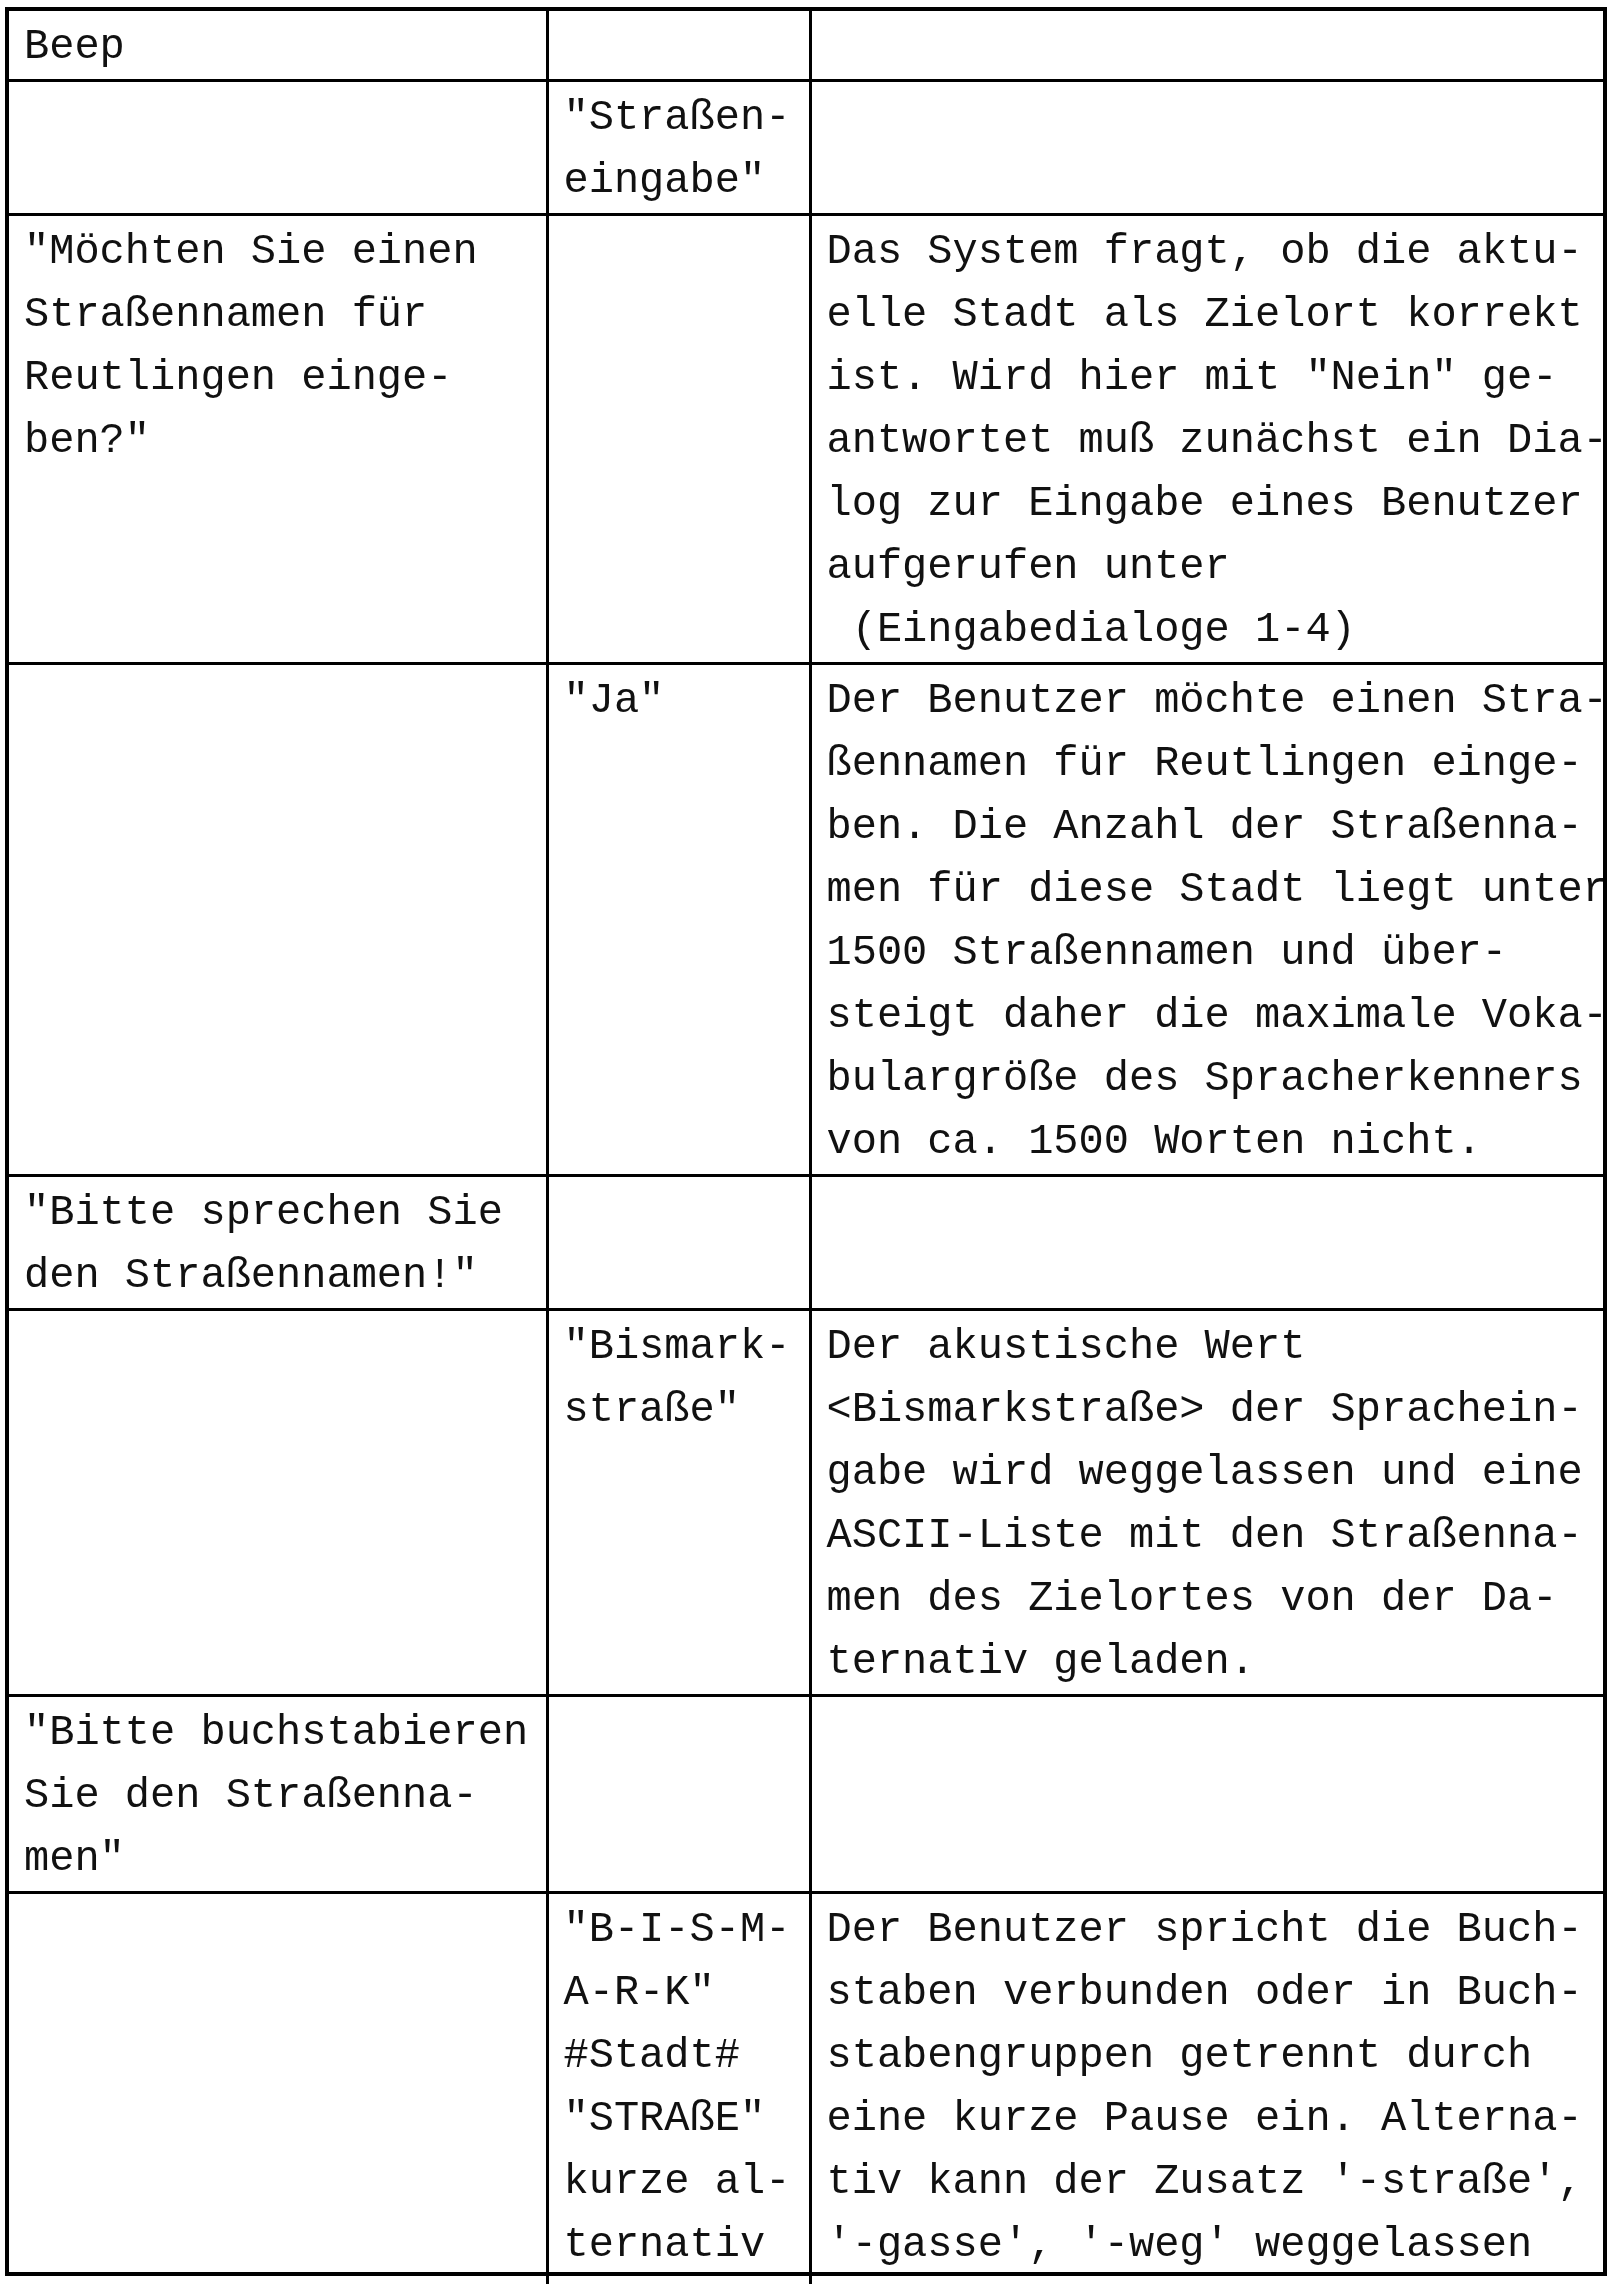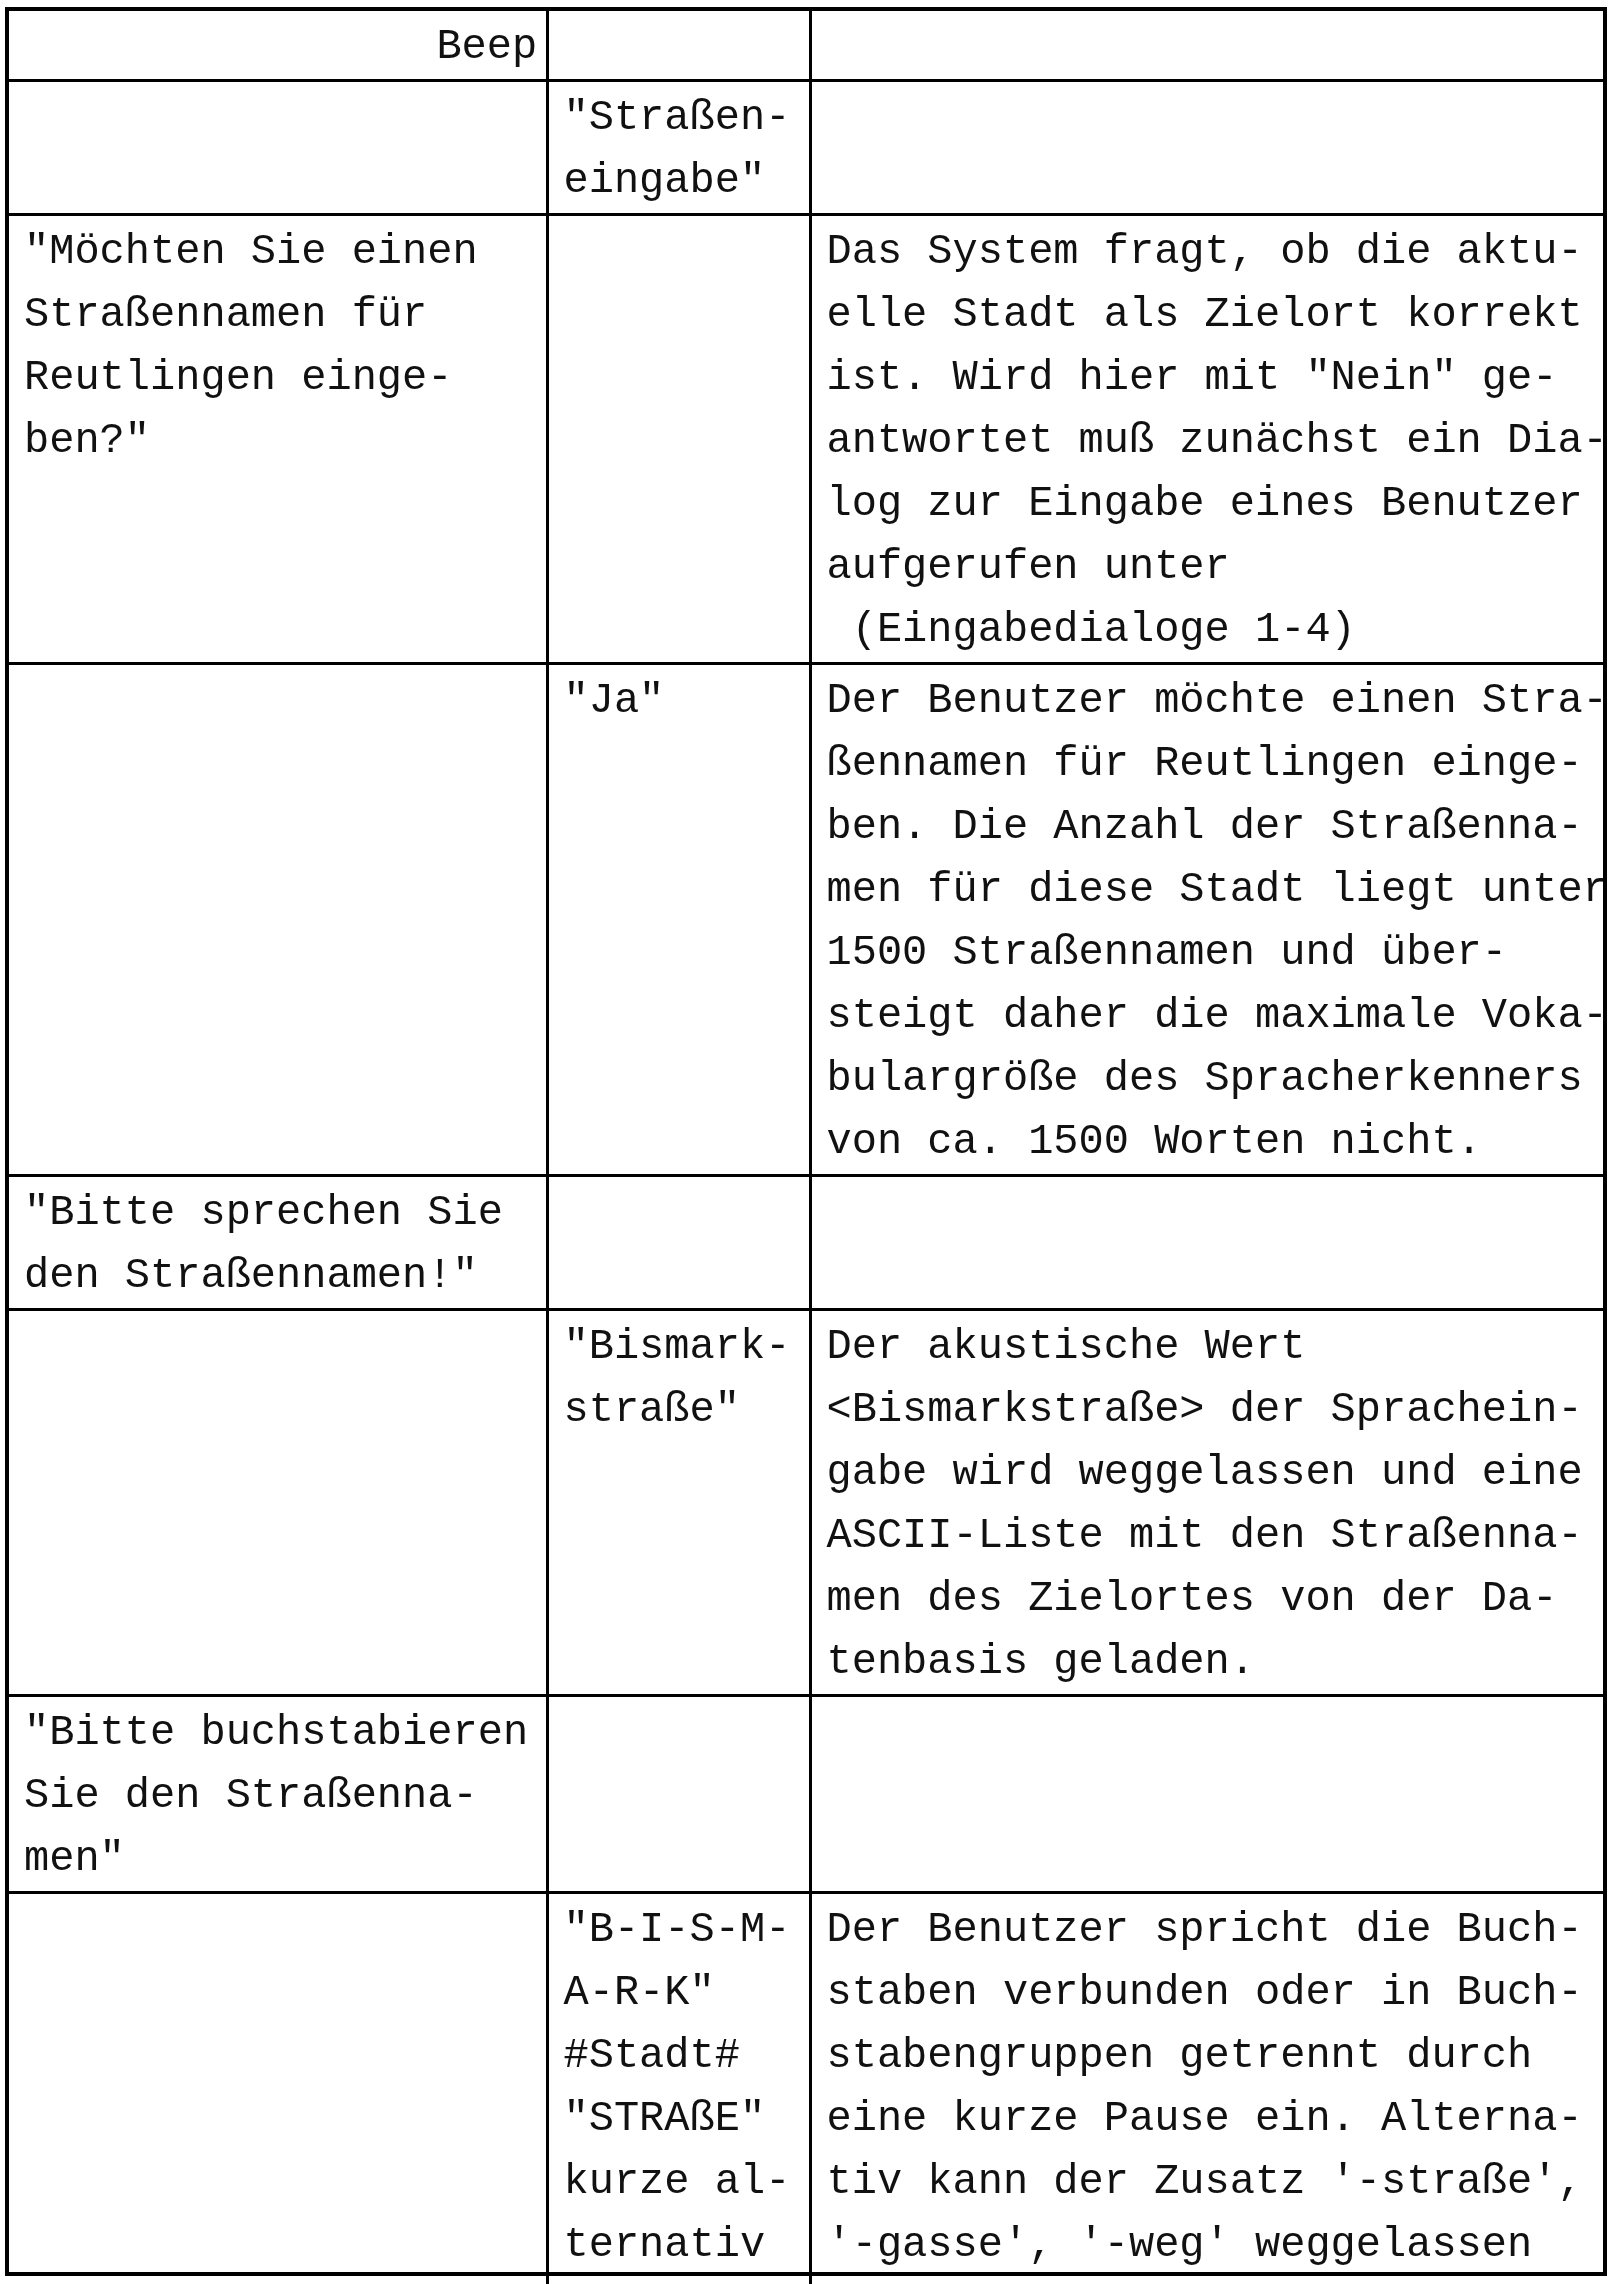--- a/index.html
+++ b/index.html
@@ -32,21 +32,21 @@
   }
   table.dialog td {
     border: 3.3px solid #000;
     vertical-align: top;
     padding: 5px 8.3px 0 15px;
     font-size: 42px;
     line-height: 63px;
     white-space: pre;
     overflow: hidden;
   }
-  table.dialog tr:first-child td { border-top: none; text-align: right; }
+  table.dialog tr:first-child td { border-top: none; }
   table.dialog tr:last-child td { border-bottom: none; }
   table.dialog td:first-child { border-left: none; }
   table.dialog td:last-child { border-right: none; margin-top: 27px; }
   col.c1 { width: 538px; }
   col.c2 { width: 263px; }
   col.c3 { width: auto; }
   .line { display: block; }
 </style>
 </head>
 <body>
@@ -86,21 +86,21 @@
 
       <tr style="height:130px">
         <td><span class="line">"Bitte sprechen Sie</span><span class="line">den Straßennamen!"</span></td>
         <td></td>
         <td></td>
       </tr>
 
       <tr style="height:376px">
         <td></td>
         <td><span class="line">"Bismark-</span><span class="line">straße"</span></td>
-        <td><span class="line">Der akustische Wert</span><span class="line">&lt;Bismarkstraße&gt; der Sprachein-</span><span class="line">gabe wird weggelassen und eine</span><span class="line">ASCII-Liste mit den Straßenna-</span><span class="line">men des Zielortes von der Da-</span><span class="line">tenbasis geladen.</span></td>
+        <td><span class="line">Der akustische Wert</span><span class="line">&lt;Bismarkstraße&gt; der Sprachein-</span><span class="line">gabe wird weggelassen und eine</span><span class="line">ASCII-Liste mit den Straßenna-</span><span class="line">men des Zielortes von der Da-</span><span class="line">ternativ geladen.</span></td>
       </tr>
 
       <tr style="height:191px">
         <td><span class="line">"Bitte buchstabieren</span><span class="line">Sie den Straßenna-</span><span class="line">men"</span></td>
         <td></td>
         <td></td>
       </tr>
 
       <tr style="height:430px">
         <td></td>

